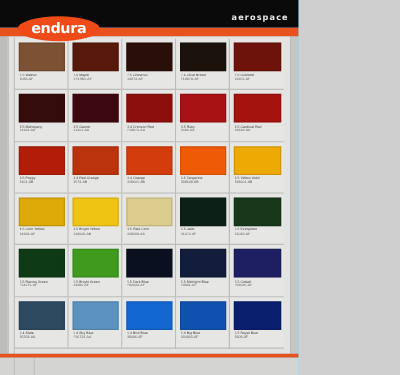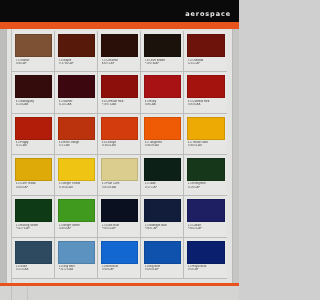--- a/index.html
+++ b/index.html
@@ -175,20 +175,23 @@
   <div class="page-shadow-right"></div>
 
   <div class="sheet"></div>
 
   <div class="header-band">
     <span class="brand-word">aerospace</span>
   </div>
 
   <div class="orange-rule-top"></div>
 
+  <div class="logo-oval">
+    <span class="logo-text">endura</span>
+  </div>
 
   <div class="sheet-inner-edge"></div>
 
   <div class="grid">
       <div class="cell">
         <div class="swatch" style="background: rgb(125, 81, 52);"></div>
         <div class="cell-label">
           <span class="cell-name">7.5 Walnut</span>
           <span class="cell-code">8088-AF</span>
         </div>

